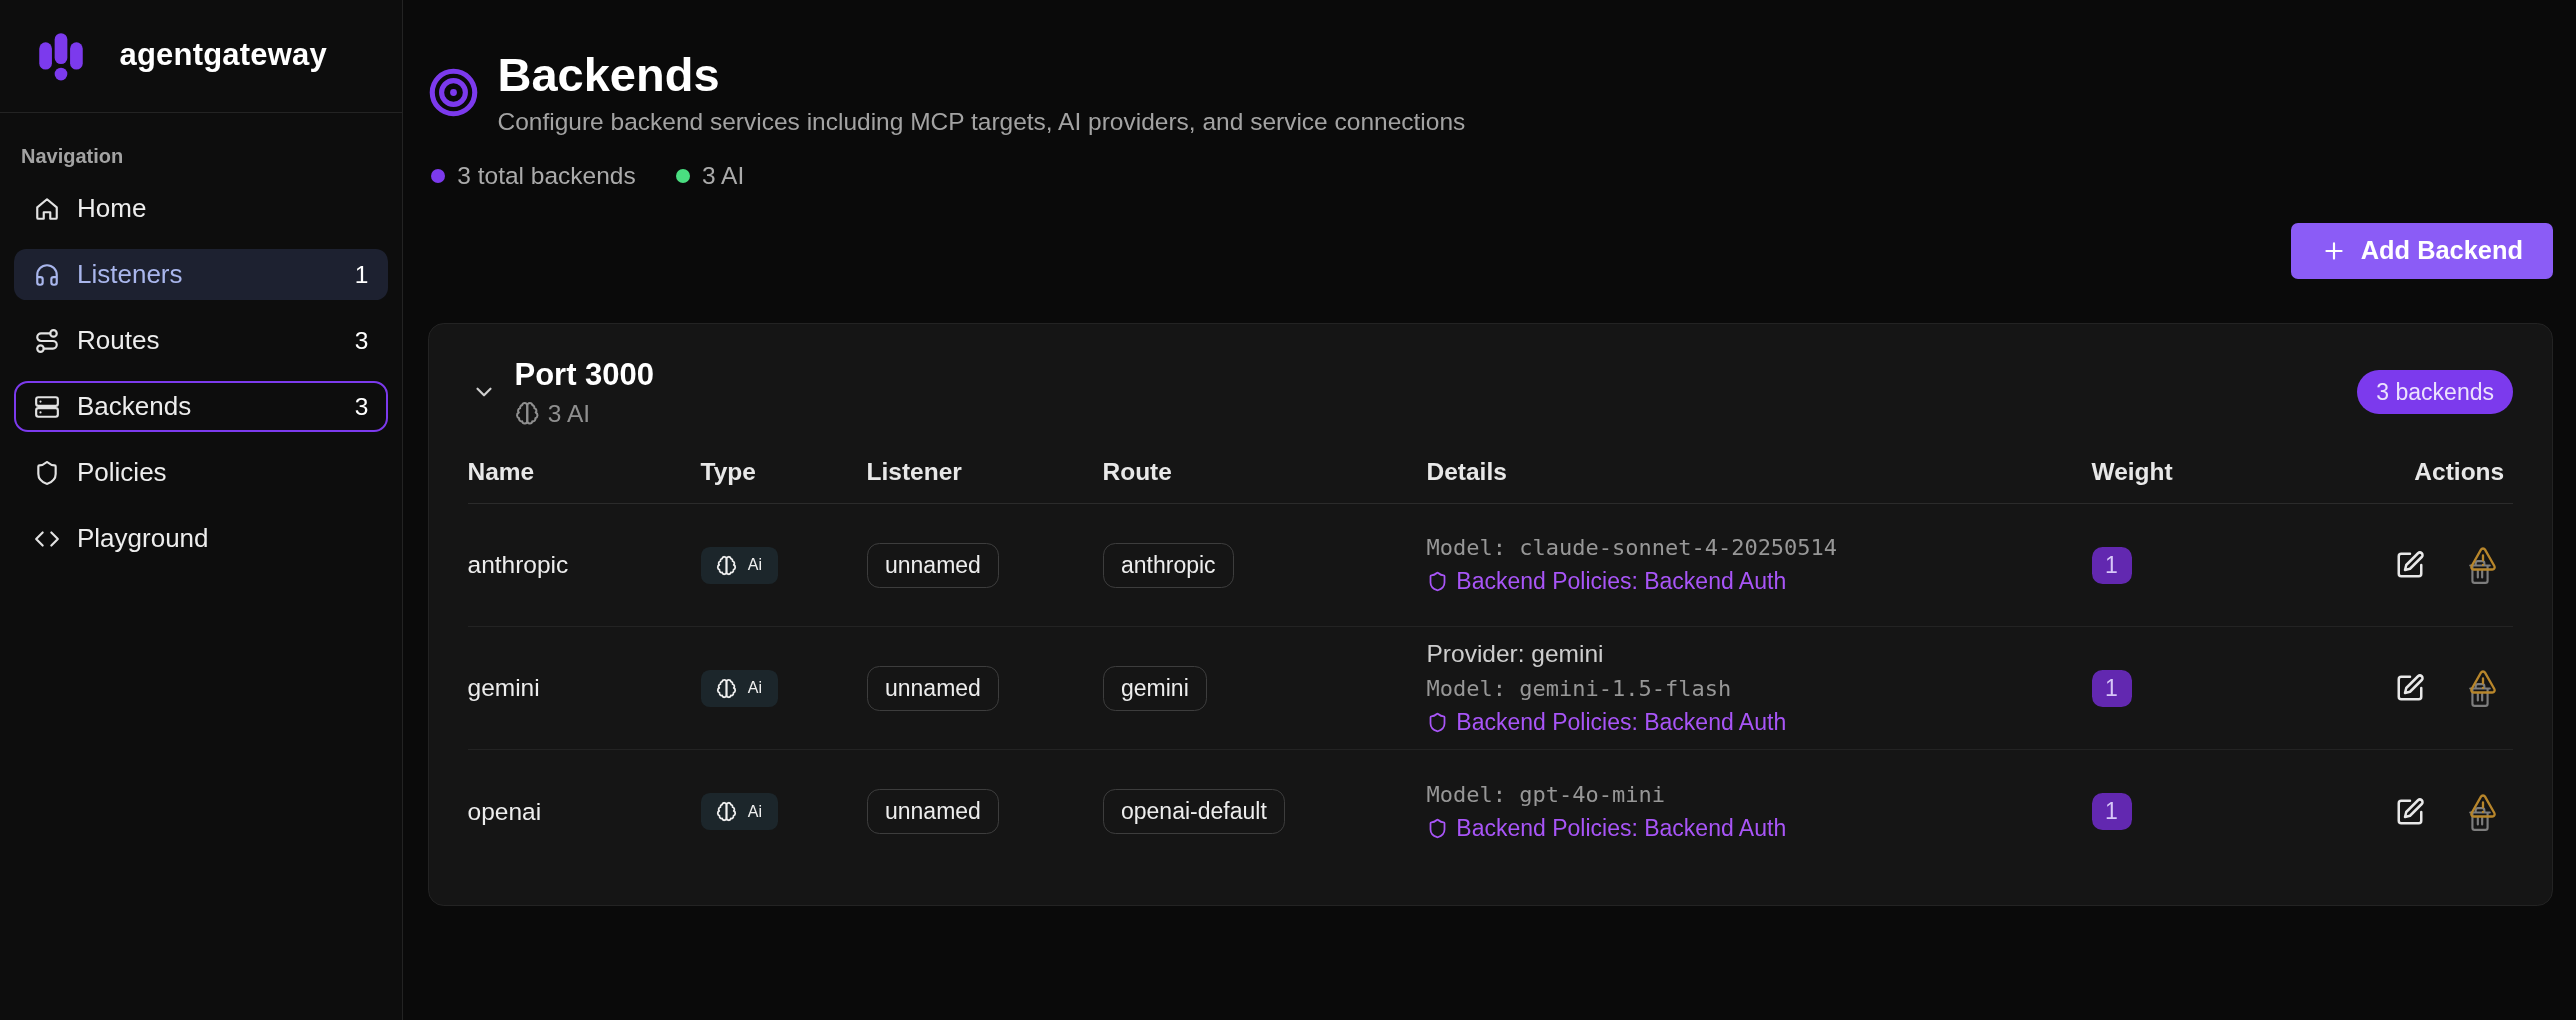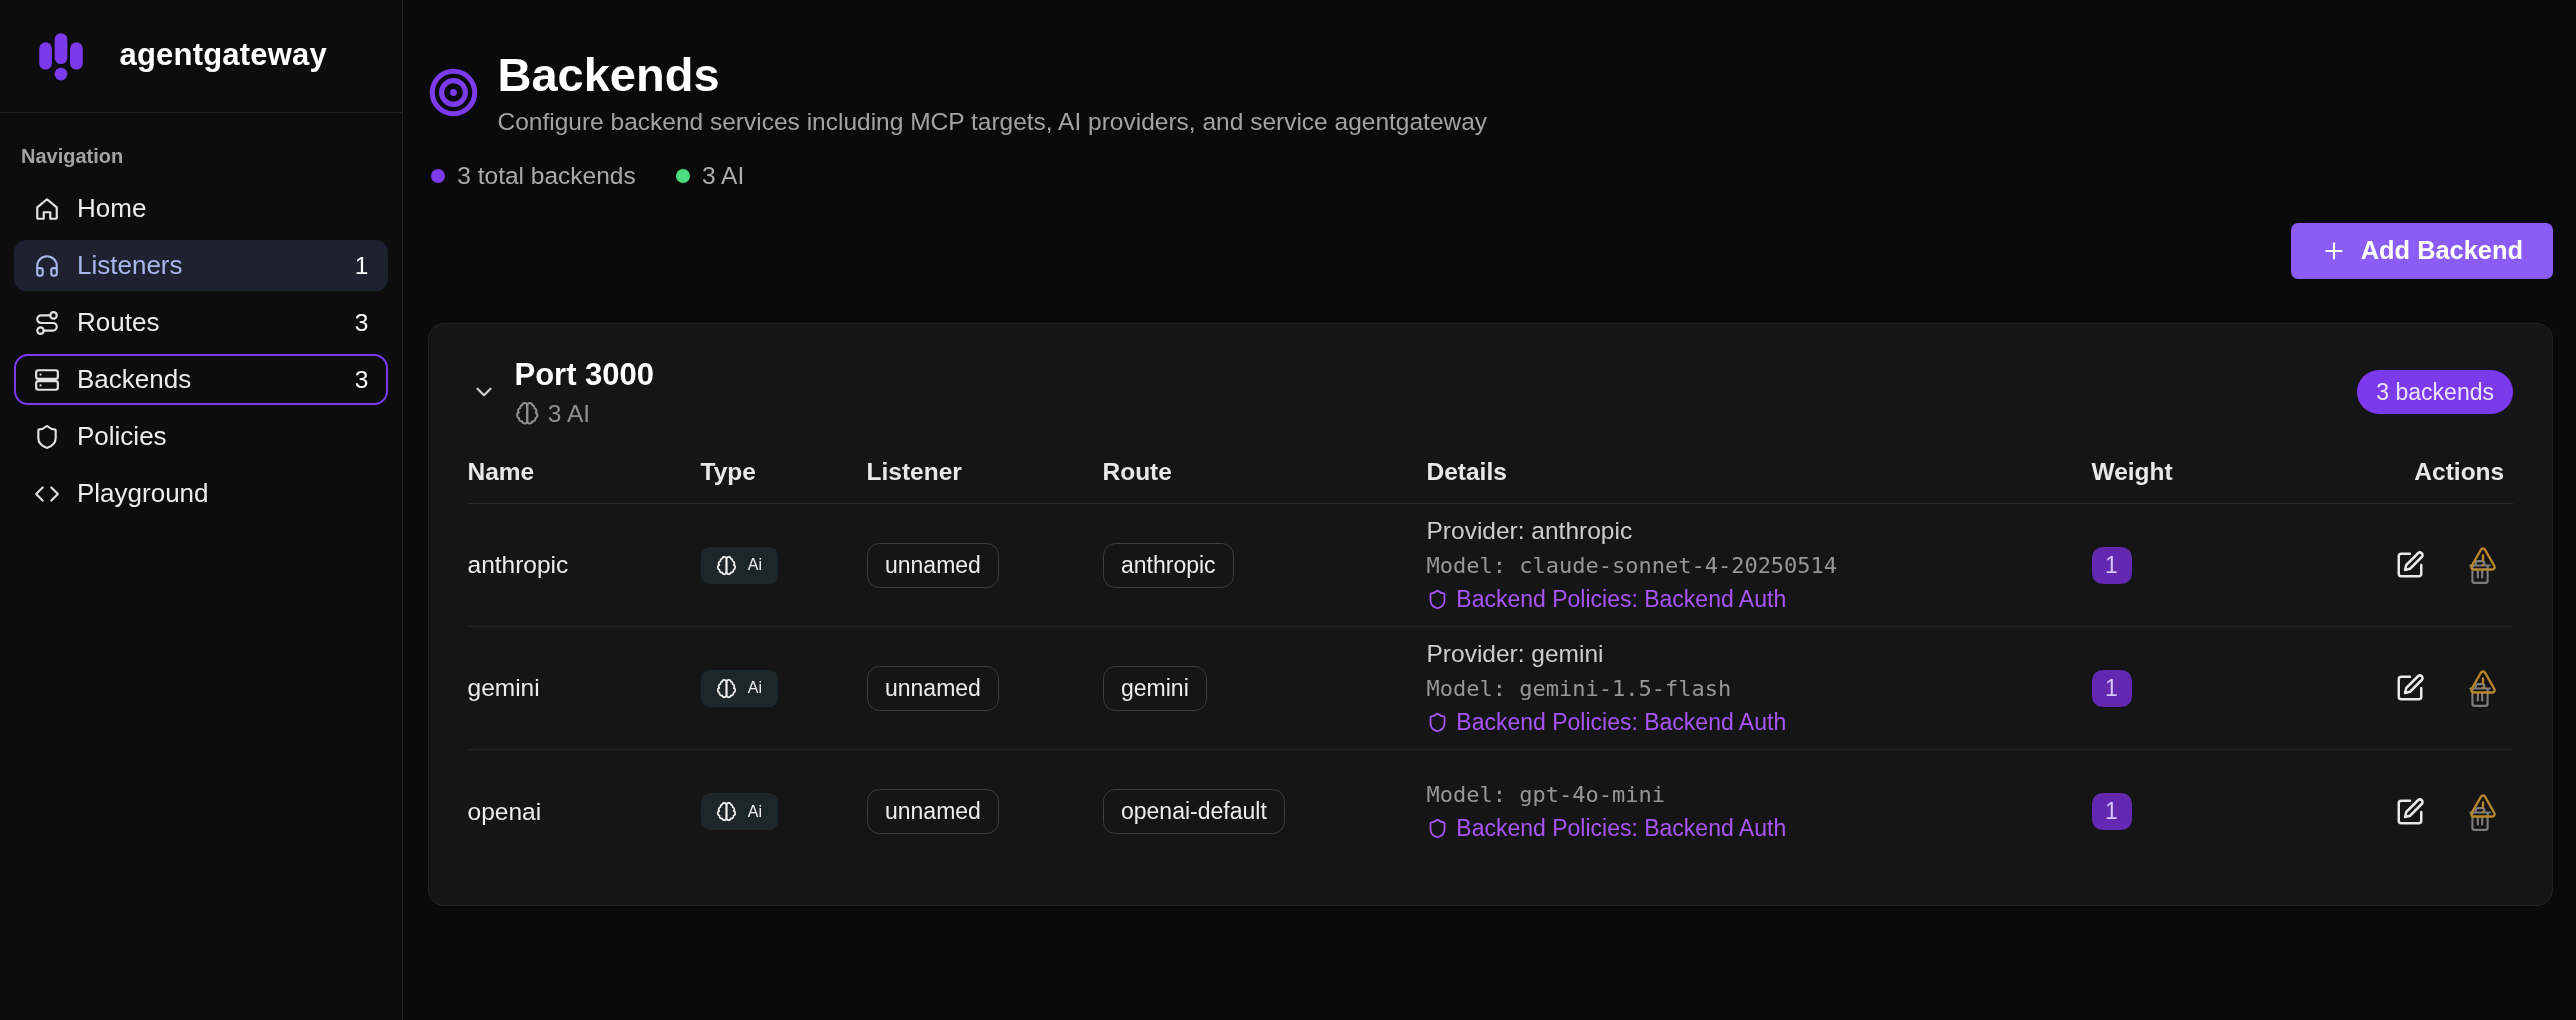--- a/index.html
+++ b/index.html
@@ -18,21 +18,21 @@
        font-family:"Liberation Sans","DejaVu Sans",sans-serif;display:flex;}
   svg.ic{display:block;flex:none;}
 
   
   .sidebar{width:403px;height:100%;background:var(--sidebar);
            border-right:0.9px solid var(--line);flex:none;display:flex;flex-direction:column;}
   .brand{display:flex;align-items:center;gap:30px;padding:26px 31.5px 28px 31.5px;}
   .brand-name{font-size:31px;font-weight:700;color:#fff;letter-spacing:0.2px;}
   .side-div{border-bottom:0.9px solid var(--line);}
   .nav-section{font-size:20px;color:#a3a3a3;padding:31.5px 21px 15.8px 21px;font-weight:bold;}
-  .nav{display:flex;flex-direction:column;gap:6px;padding:0 14px;}
+  .nav{display:flex;flex-direction:column;gap:15px;padding:0 14px;}
   .nav-item{display:flex;align-items:center;gap:17.5px;height:51px;padding:0 17.5px;
             border-radius:12.3px;font-size:26px;color:var(--text);cursor:pointer;
             border:2.6px solid transparent;}
   .nav-item .nbadge{margin-left:auto;font-size:24.5px;color:#fff;}
   .nav-item.active{background:var(--active-bg);color:var(--active-fg);}
   .nav-item.active svg{color:var(--active-fg);}
   .nav-item.focused{border-color:var(--purple);border-radius:14px;}
   .nav-item svg{color:#e2e2e2;}
 
   
@@ -206,21 +206,21 @@
 </aside>
 
 <main class="main">
 
   <div class="page-head">
     <svg class="ic" width="51" height="51" style="color:#7c3aed" viewBox="0 0 58 58">
         <use href="#i-target"></use>
       </svg>
     <div class="page-titles">
       <div class="title">Backends</div>
-      <div class="subtitle">Configure backend services including MCP targets, AI providers, and service agentgateway</div>
+      <div class="subtitle">Configure backend services including MCP targets, AI providers, and service connections</div>
     </div>
   </div>
 
   <div class="stats">
     <div class="stat">
       <span class="dot dot-purple"></span>
       <span>3 total backends</span>
     </div>
     <div class="stat">
       <span class="dot dot-green"></span>
@@ -275,21 +275,20 @@
             <span class="type-badge">
               <svg class="ic" width="21" height="21" viewBox="0 0 24 24">
                   <use href="#i-brain"></use>
                 </svg>
               <span>Ai</span>
             </span>
           </div>
           <div><span class="outline-badge">unnamed</span></div>
           <div><span class="outline-badge">anthropic</span></div>
           <div class="details">
-            <span class="d-provider">Provider: anthropic</span>
             <span class="d-model">Model: claude-sonnet-4-20250514</span>
             <span class="d-policy">
               <svg class="ic" width="21" height="21" viewBox="0 0 24 24">
                   <use href="#i-shield"></use>
                 </svg>
               <span>Backend Policies: Backend Auth</span>
             </span>
           </div>
           <div><span class="weight-badge">1</span></div>
           <div class="actions">

